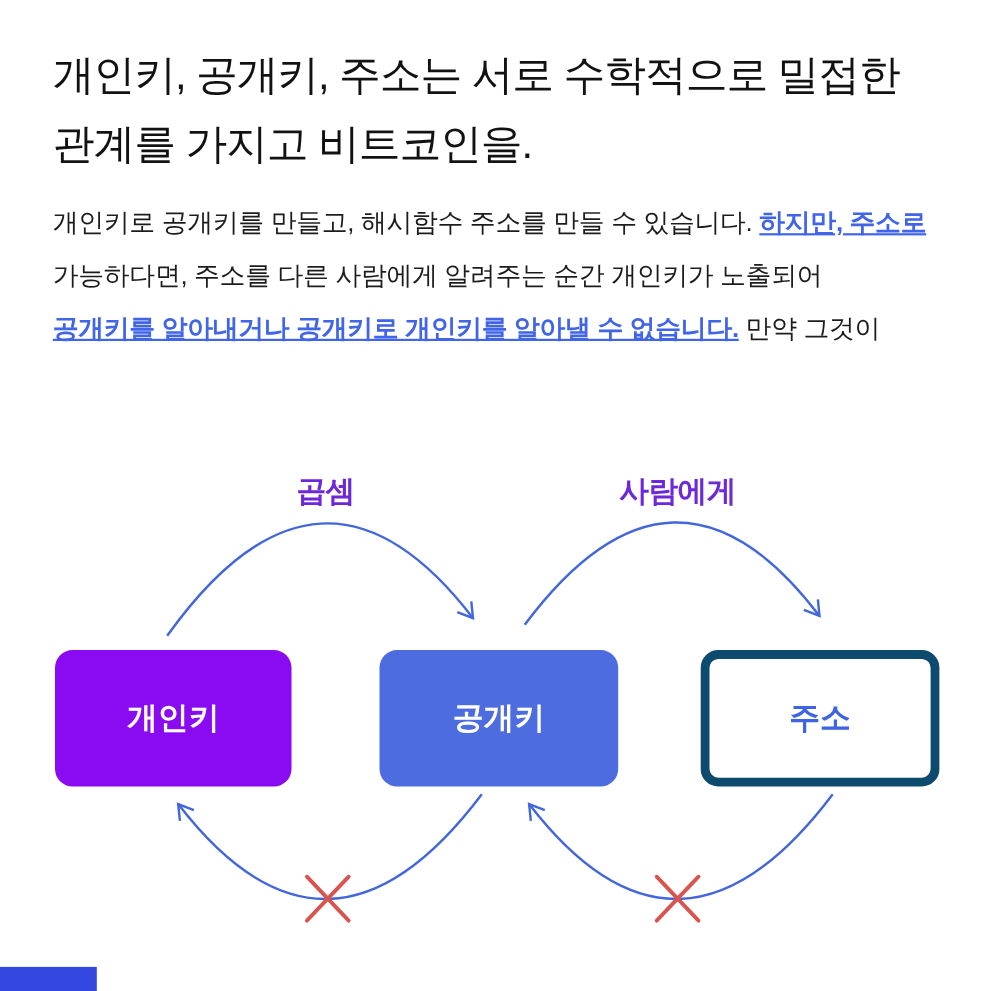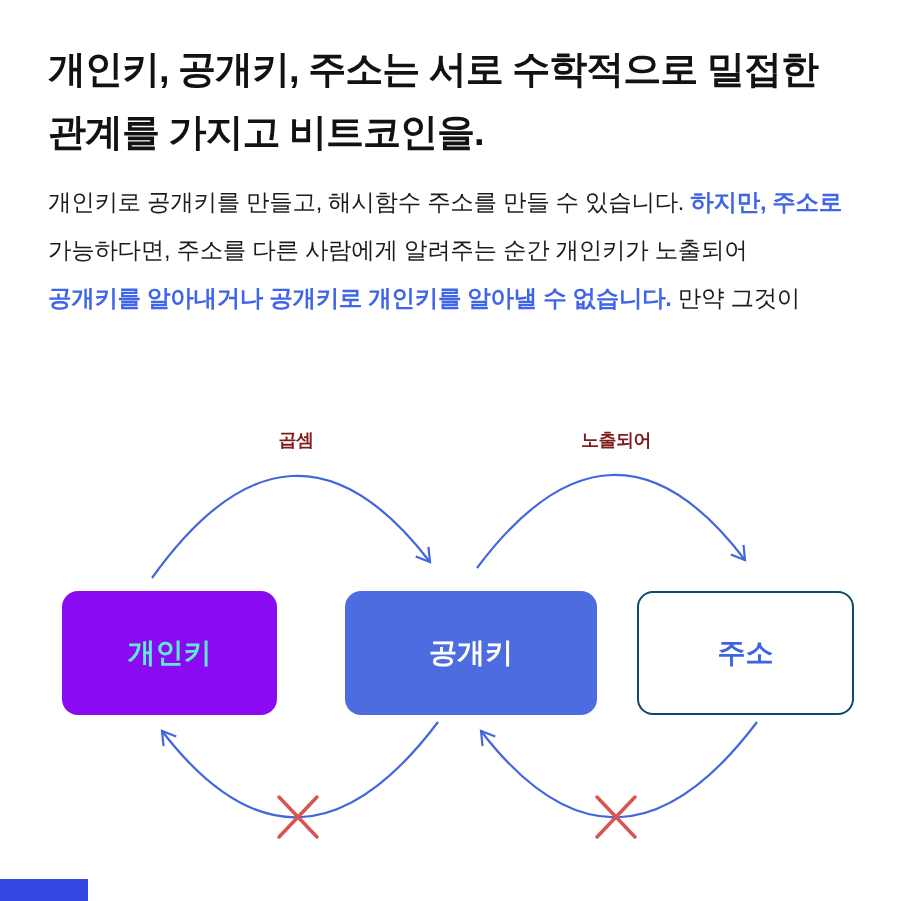--- a/index.html
+++ b/index.html
@@ -2,47 +2,47 @@
 <html><head>
 <meta charset="utf-8">
 <style>
   html,body{margin:0;padding:0;background:#ffffff;}
   .canvas{
     position:relative;width:901px;height:901px;background:#ffffff;overflow:hidden;
     font-family:"Liberation Sans",sans-serif;
   }
   .title{
     position:absolute;left:48px;top:38px;margin:0;
-    font-size:38px;font-weight:700;line-height:63px;letter-spacing:-1px;
+    font-size:38px;font-weight:400;line-height:63px;letter-spacing:-1px;
     color:#121212;
   }
   .title-line{display:block;}
   .body-text{
     position:absolute;left:48px;top:178px;margin:0;
     font-size:23.5px;line-height:48px;font-weight:400;color:#1c1c1c;
     letter-spacing:-0.3px;
   }
   .bline{display:block;white-space:nowrap;}
-  .hl{color:#4165E8;font-weight:700;}
+  .hl{color:#4165E8;font-weight:700;text-decoration:underline;}
   .diagram-svg{position:absolute;left:0;top:0;width:901px;height:901px;}
   .arrow-label{
     position:absolute;top:428px;transform:translateX(-50%);
-    font-size:18px;font-weight:700;color:#7f1d1d;letter-spacing:-0.5px;
+    font-size:27px;font-weight:700;color:#6d28d9;letter-spacing:-0.5px;
     white-space:nowrap;
   }
   .label-mult{left:296px;}
   .label-hash{left:616px;}
   .node{
     position:absolute;top:591px;height:124px;width:215px;border-radius:16px;
     display:flex;align-items:center;justify-content:center;
     font-size:28px;font-weight:700;box-sizing:border-box;
   }
-  .node-private{left:50px;background:#8A0BF2;color:#5eead4;margin-left:12px;}
-  .node-public{left:345px;width:252px;background:#4D6CE0;color:#ffffff;font-family:Liberation Serif, serif;}
-  .node-address{left:637px;width:217px;background:#ffffff;border:2px solid #0c4a6e;color:#3E63E3;}
+  .node-private{left:50px;background:#8A0BF2;color:#ffffff;}
+  .node-public{left:345px;width:217px;background:#4D6CE0;color:#ffffff;font-family:Liberation Serif, serif;}
+  .node-address{left:637px;width:217px;background:#ffffff;border:8px solid #0c4a6e;color:#3E63E3;}
   .footer-bar{position:absolute;left:0;bottom:0;width:88px;height:22px;background:#3447E0;}
 </style>
 </head>
 <body>
 
 <div class="canvas">
 
   <h1 class="title">
     <span class="title-line">개인키, 공개키, 주소는 서로 수학적으로 밀접한</span>
     <span class="title-line">관계를 가지고 비트코인을.</span>
@@ -78,21 +78,21 @@
       <line x1="279" y1="797" x2="317" y2="837"></line>
       <line x1="317" y1="797" x2="279" y2="837"></line>
     </g>
     <g stroke="#D9544F" stroke-width="3.5" stroke-linecap="round">
       <line x1="597" y1="797" x2="635" y2="837"></line>
       <line x1="635" y1="797" x2="597" y2="837"></line>
     </g>
   </svg>
 
   <div class="arrow-label label-mult">곱셈</div>
-  <div class="arrow-label label-hash">노출되어</div>
+  <div class="arrow-label label-hash">사람에게</div>
 
   <div class="node node-private">개인키</div>
   <div class="node node-public">공개키</div>
   <div class="node node-address">주소</div>
 
   <div class="footer-bar"></div>
 
 </div>
 
 </body></html>

